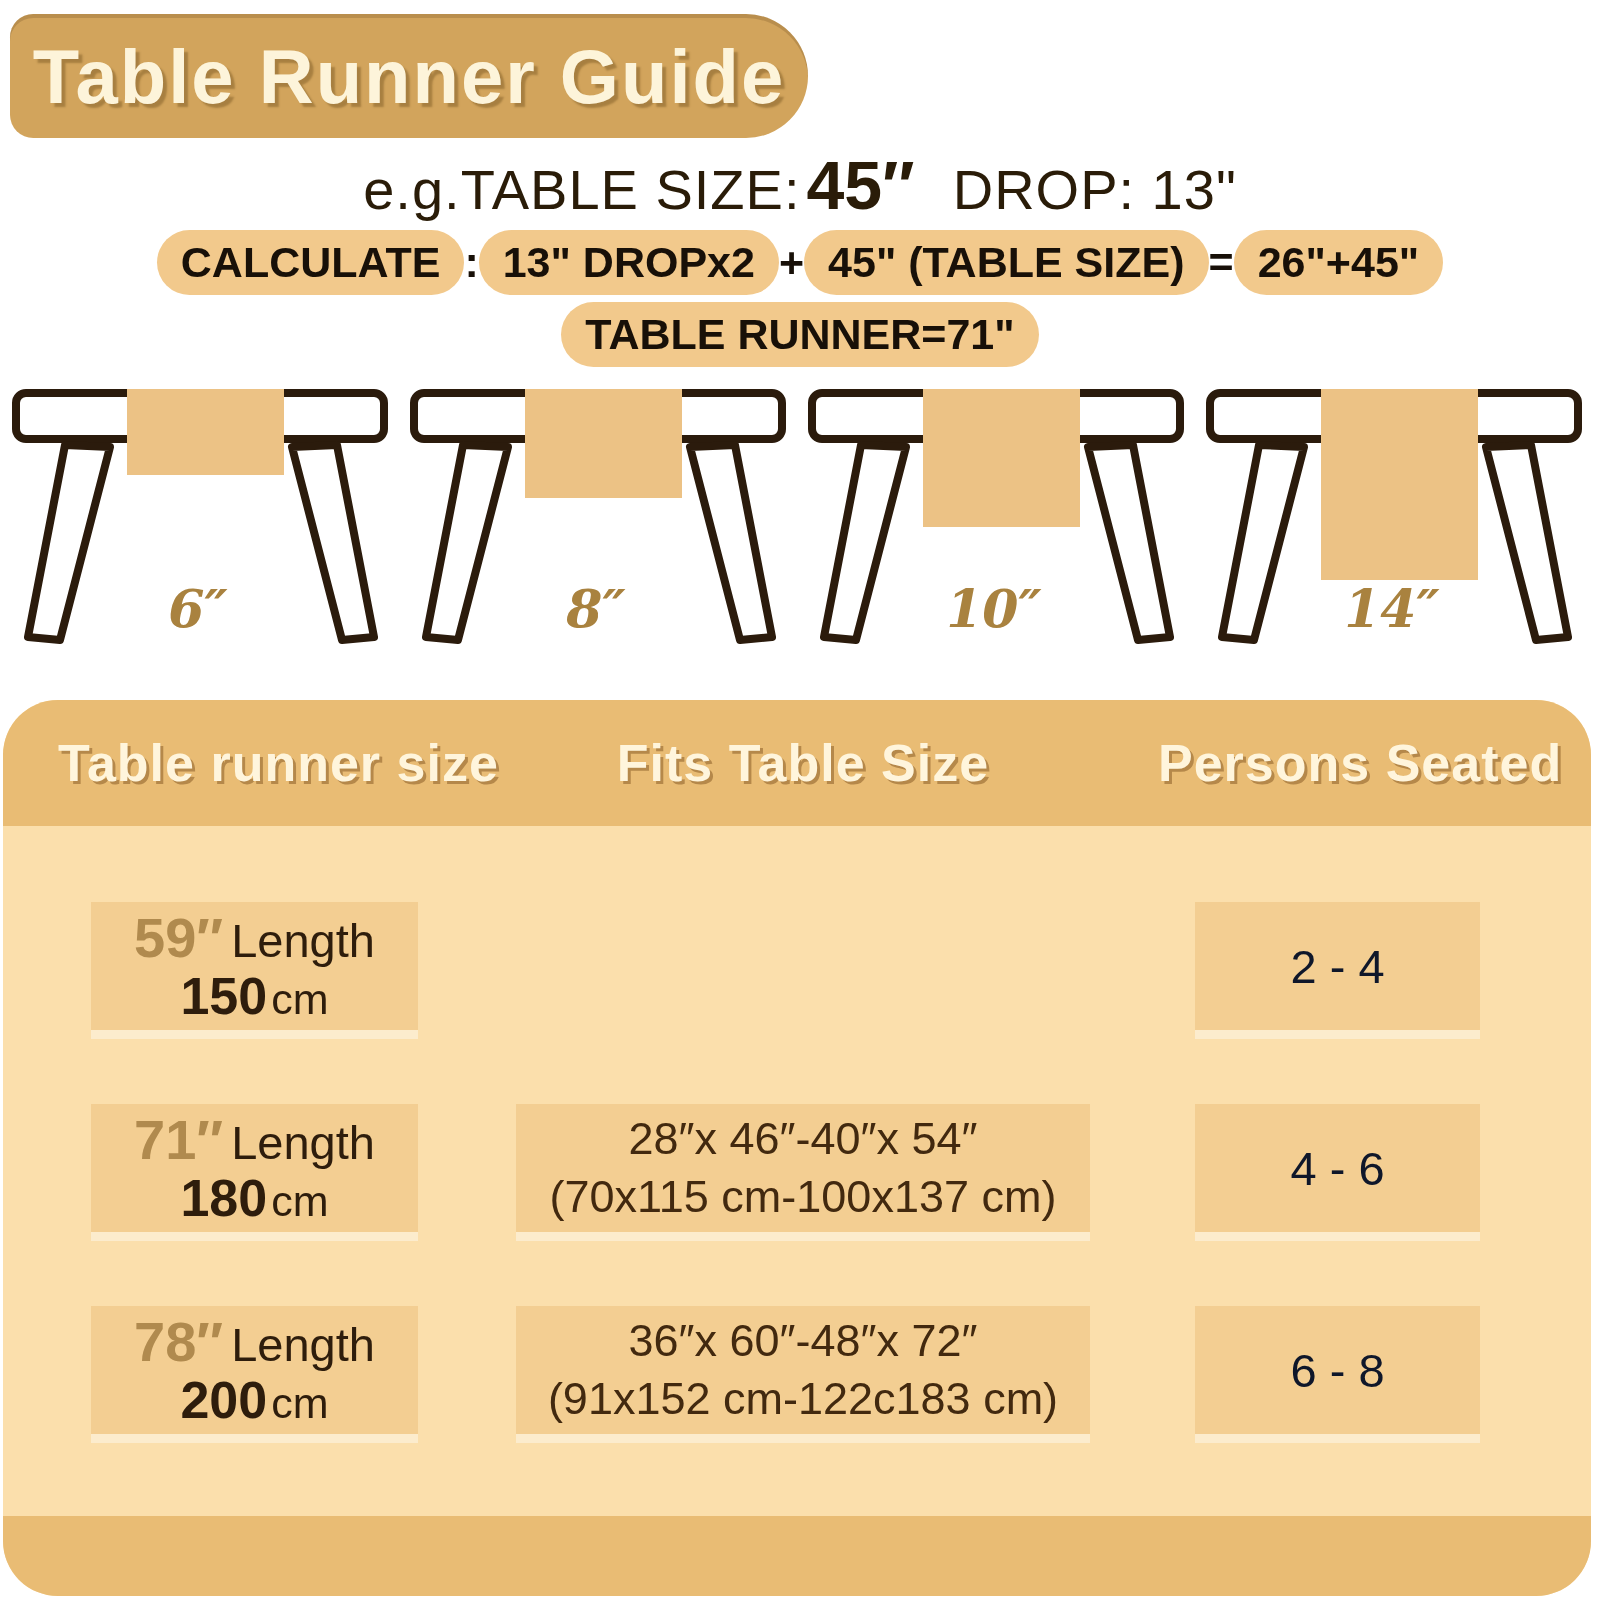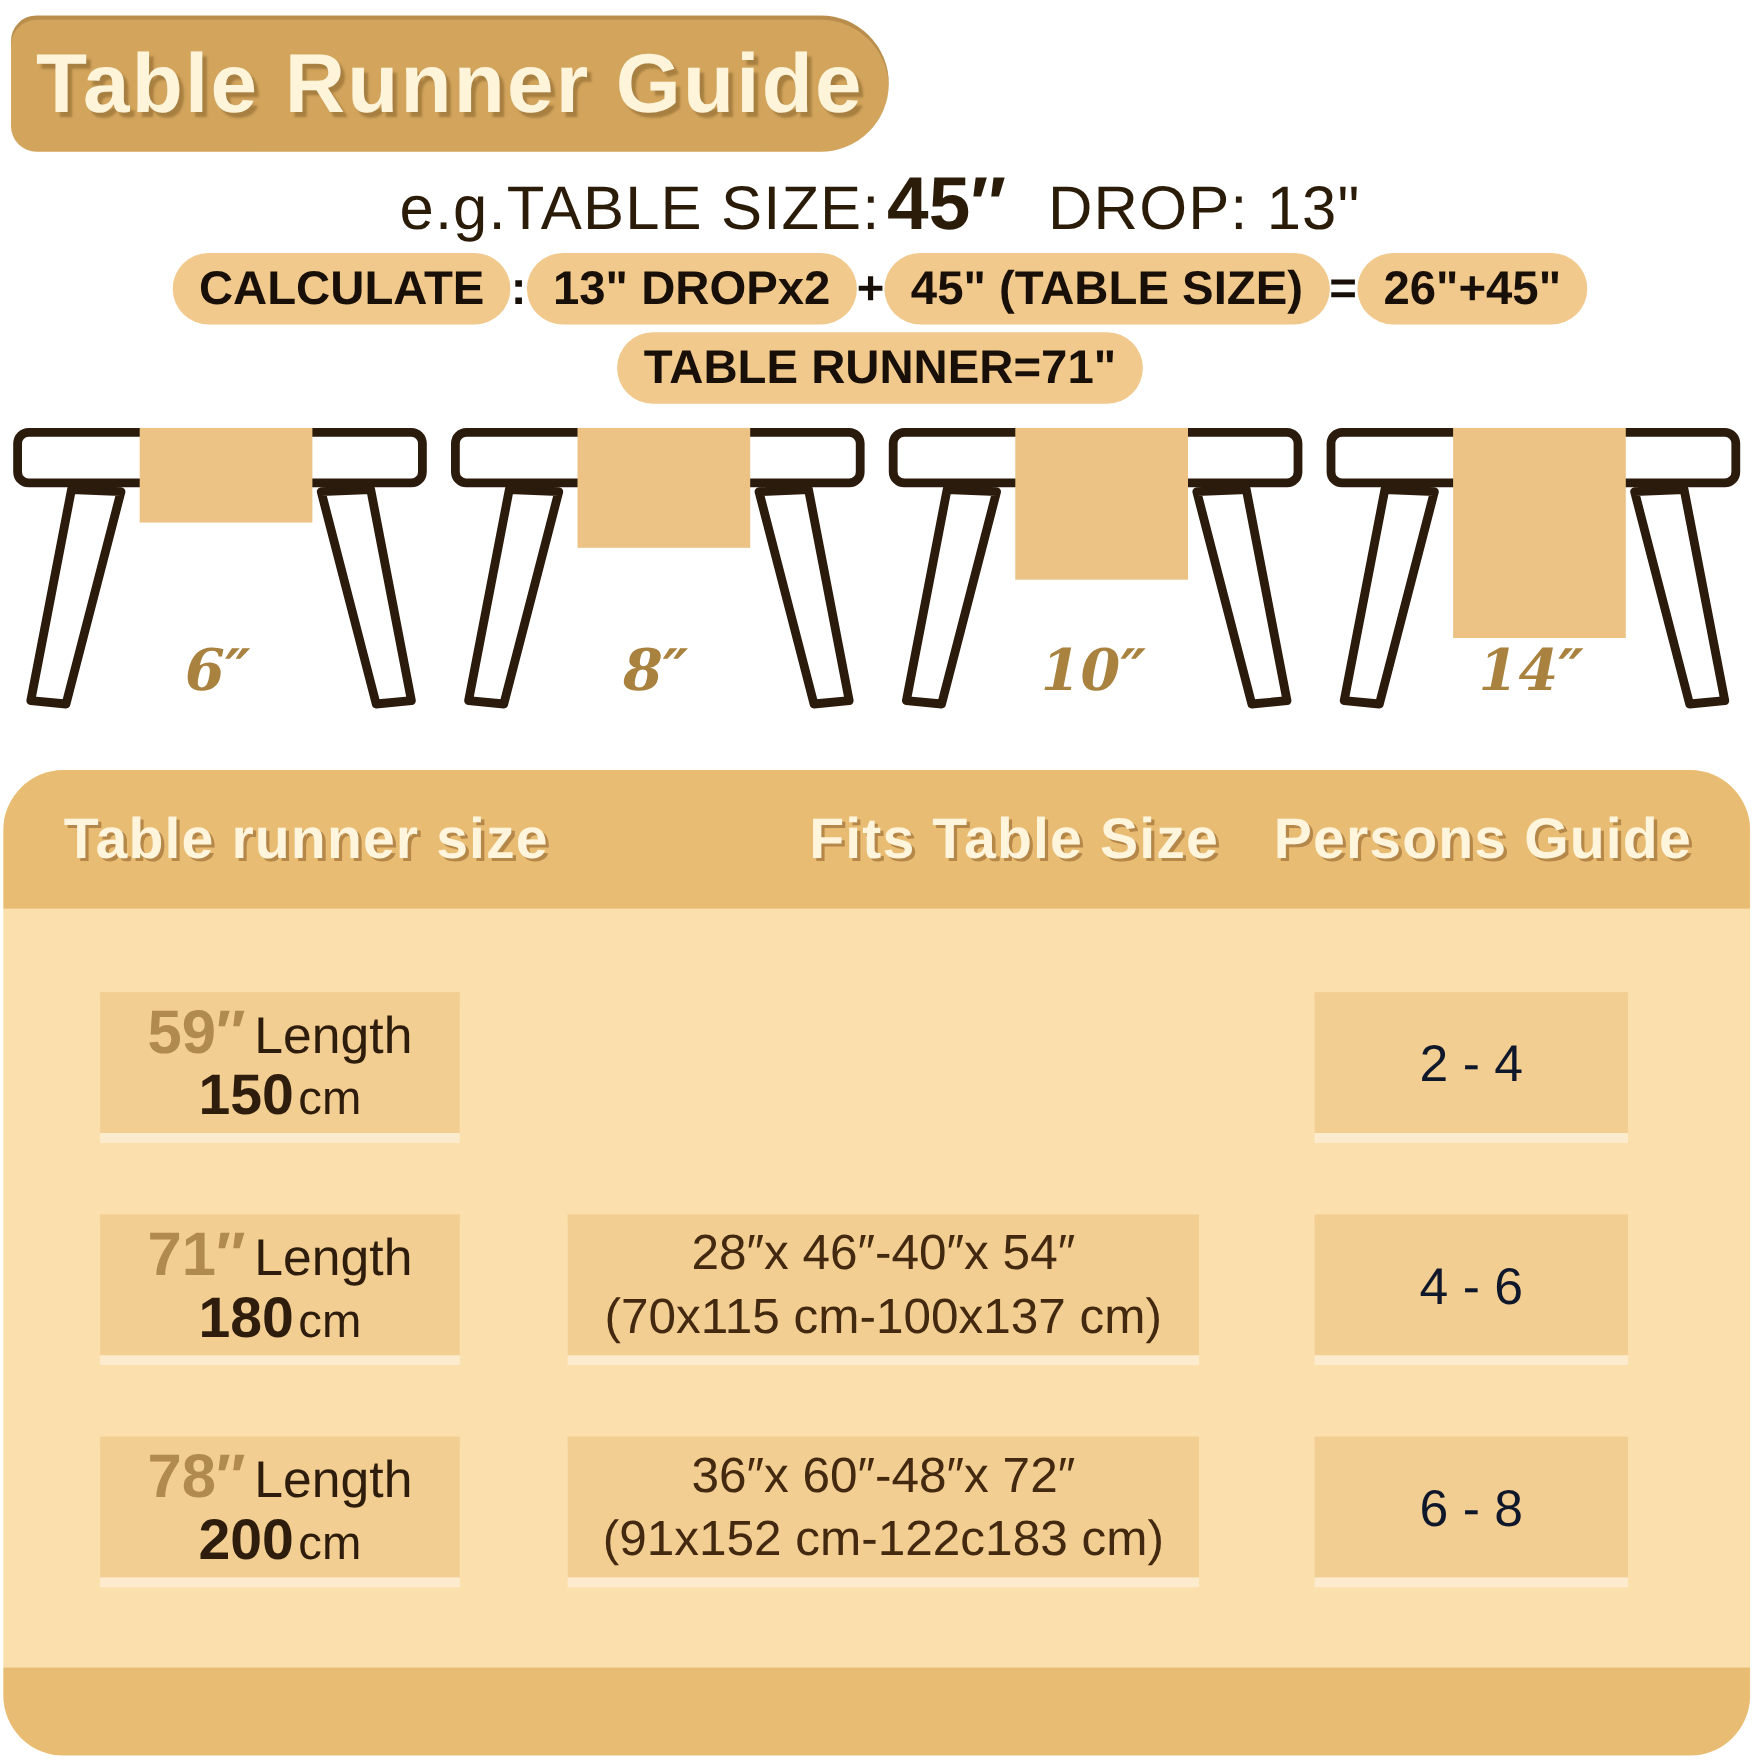--- a/index.html
+++ b/index.html
@@ -63,21 +63,21 @@
   .panel-footer{
     position:absolute;left:0;bottom:0;width:100%;height:80px;
     background:#e9bc74;
   }
   .col-head{
     position:absolute;top:0;height:126px;line-height:126px;
     text-align:center;color:#fff5dc;font-size:52px;font-weight:bold;
     text-shadow:3px 3px 0 #b5884a;letter-spacing:1px;white-space:nowrap;
   }
   .h1{left:55px;width:390px;}
-  .h2{left:495px;width:610px;text-align:right;}
+  .h2{left:495px;width:610px;}
   .h3{left:1155px;width:360px;}
   .cell{
     position:absolute;background:#f3ce92;
     display:flex;flex-direction:column;align-items:center;justify-content:center;
     box-shadow:0 9px 0 rgba(255,255,255,0.4);
   }
   .c1{left:88px;width:327px;}
   .c2{left:513px;width:574px;}
   .c3{left:1192px;width:285px;}
   .r1{top:202px;height:128px;}
@@ -154,21 +154,21 @@
     </svg>
 
   </div>
 
   <div class="panel">
     <div class="panel-header"></div>
     <div class="panel-footer"></div>
 
     <div class="col-head h1">Table runner size</div>
     <div class="col-head h2">Fits Table Size</div>
-    <div class="col-head h3">Persons Guide</div>
+    <div class="col-head h3">Persons Seated</div>
 
     <div class="cell c1 r1">
       <div class="len-line">
         <span class="len-in">59″</span><span class="len-word">Length</span>
       </div>
       <div class="len-line">
         <span class="cm-val">150</span><span class="cm-unit">cm</span>
       </div>
     </div>
     <div class="cell c3 r1">

